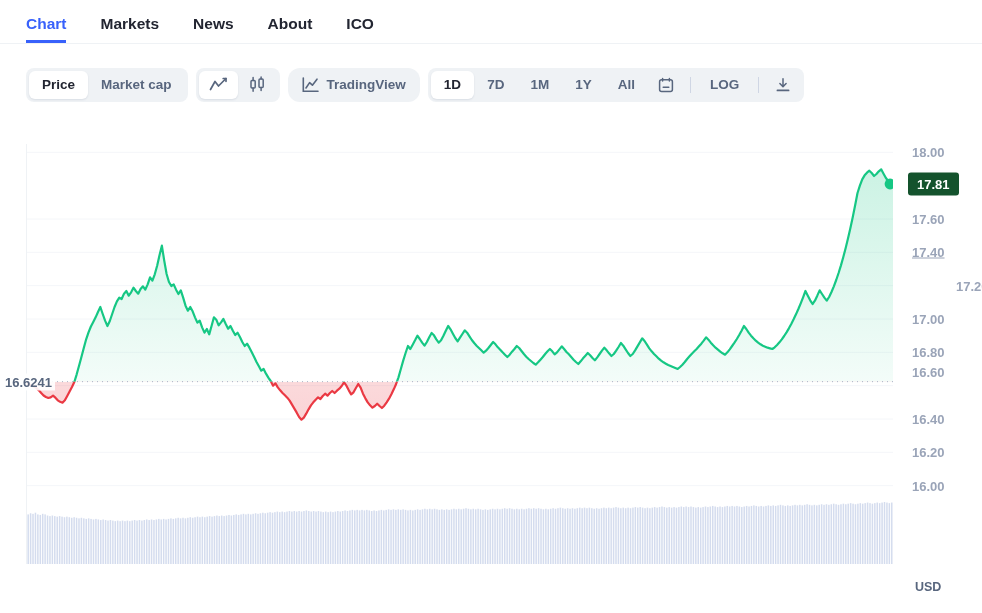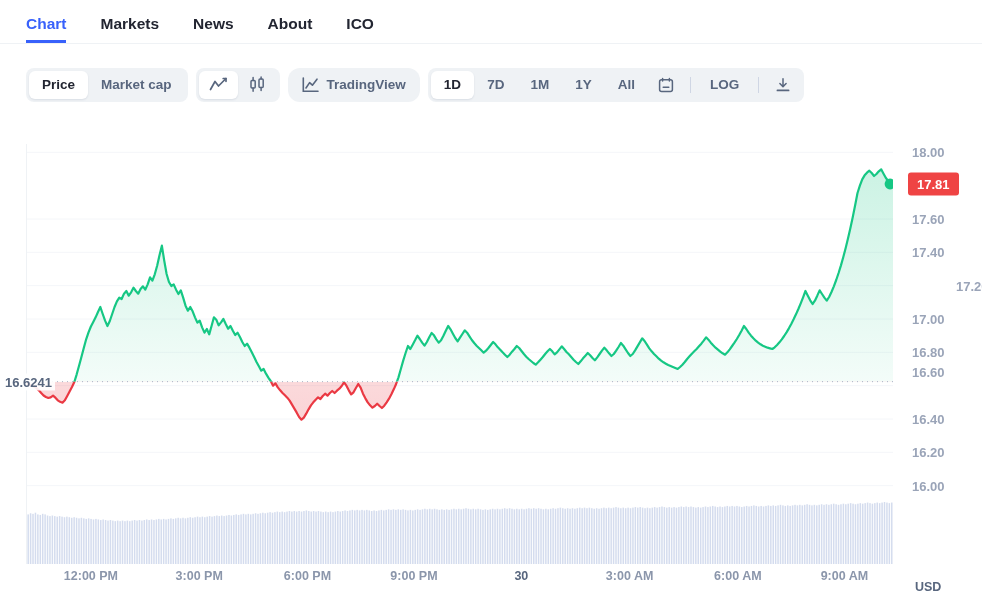--- a/index.html
+++ b/index.html
@@ -133,21 +133,21 @@
     left: 12px;
     font-size: 13px;
     font-weight: 600;
     color: #9aa4b8;
     transform: translateY(-50%);
     white-space: nowrap;
   }
   .pricebadge {
     position: absolute;
     left: 8px;
-    background: #ef4444;
+    background: #14532d;
     color: #ffffff;
     font-size: 13px;
     font-weight: 700;
     padding: 4px 9px;
     border-radius: 3px;
     transform: translateY(-50%);
     white-space: nowrap;
   }
   .openlabel {
     position: absolute;
@@ -655,37 +655,27 @@
         <rect x="859.18" y="358.56" width="1.50" height="61.44" fill="#ccd6eb" opacity="0.85"></rect>
         <rect x="861.60" y="359.13" width="1.50" height="60.87" fill="#ccd6eb" opacity="0.85"></rect>
         <rect x="864.02" y="358.56" width="1.50" height="61.44" fill="#ccd6eb" opacity="0.85"></rect>
         <circle cx="863" cy="40.000000000000284" r="5.4" fill="#16c784"></circle>
       </svg>
   </div>
 
   <div class="ylabels" id="ylabels">
       <div class="ylab" style="top: 8.33333px;">18.00</div>
       <div class="ylab" style="top: 75px;">17.60</div>
-      <div class="ylab" style="top: 108.333px;">17.40</div>
+      <div class="ylab" style="top: 108.333px; text-decoration: underline;">17.40</div>
       <div class="ylab" style="top: 141.667px; margin-left: 44px;">17.20</div>
       <div class="ylab" style="top: 175px;">17.00</div>
       <div class="ylab" style="top: 208.333px;">16.80</div>
       <div class="ylab" style="top: 228px;">16.60</div>
       <div class="ylab" style="top: 275px;">16.40</div>
       <div class="ylab" style="top: 308.333px;">16.20</div>
       <div class="ylab" style="top: 341.667px;">16.00</div>
       <div class="pricebadge" style="top: 40px;">17.81</div>
     </div>
-  <div class="xlabels" id="xlabels">
-      <div class="xlab" style="left: 64.95px;">12:00 PM</div>
-      <div class="xlab" style="left: 173.2px;">3:00 PM</div>
-      <div class="xlab" style="left: 281.45px;">6:00 PM</div>
-      <div class="xlab" style="left: 387.968px;">9:00 PM</div>
-      <div class="xlab bold" style="left: 495.352px;">30</div>
-      <div class="xlab" style="left: 603.602px;">3:00 AM</div>
-      <div class="xlab" style="left: 711.852px;">6:00 AM</div>
-      <div class="xlab" style="left: 818.37px;">9:00 AM</div>
-    </div>
 
   <div class="unit">USD</div>
 
 <div class="openlabel" style="left: 2px; top: 249.65px;">16.6241</div>
   </div>
 
 </body></html>

